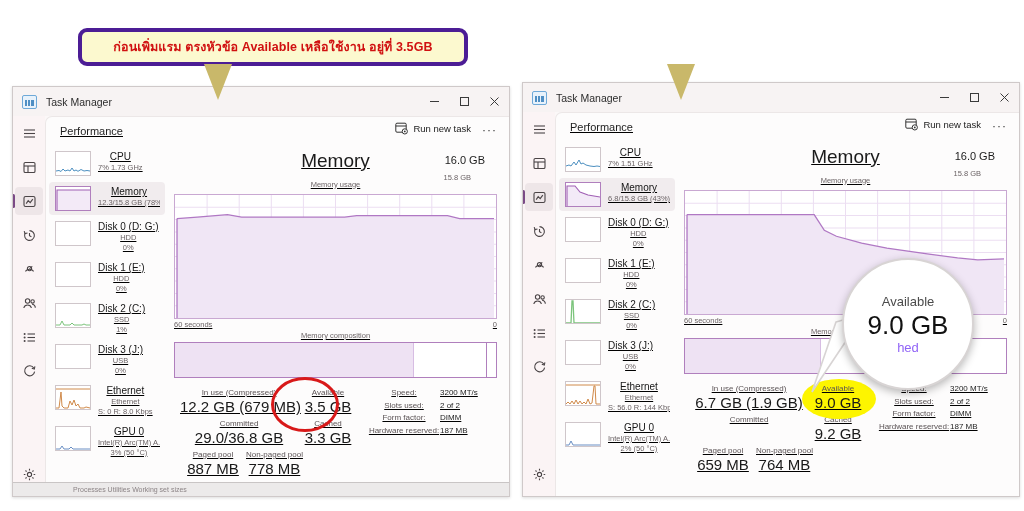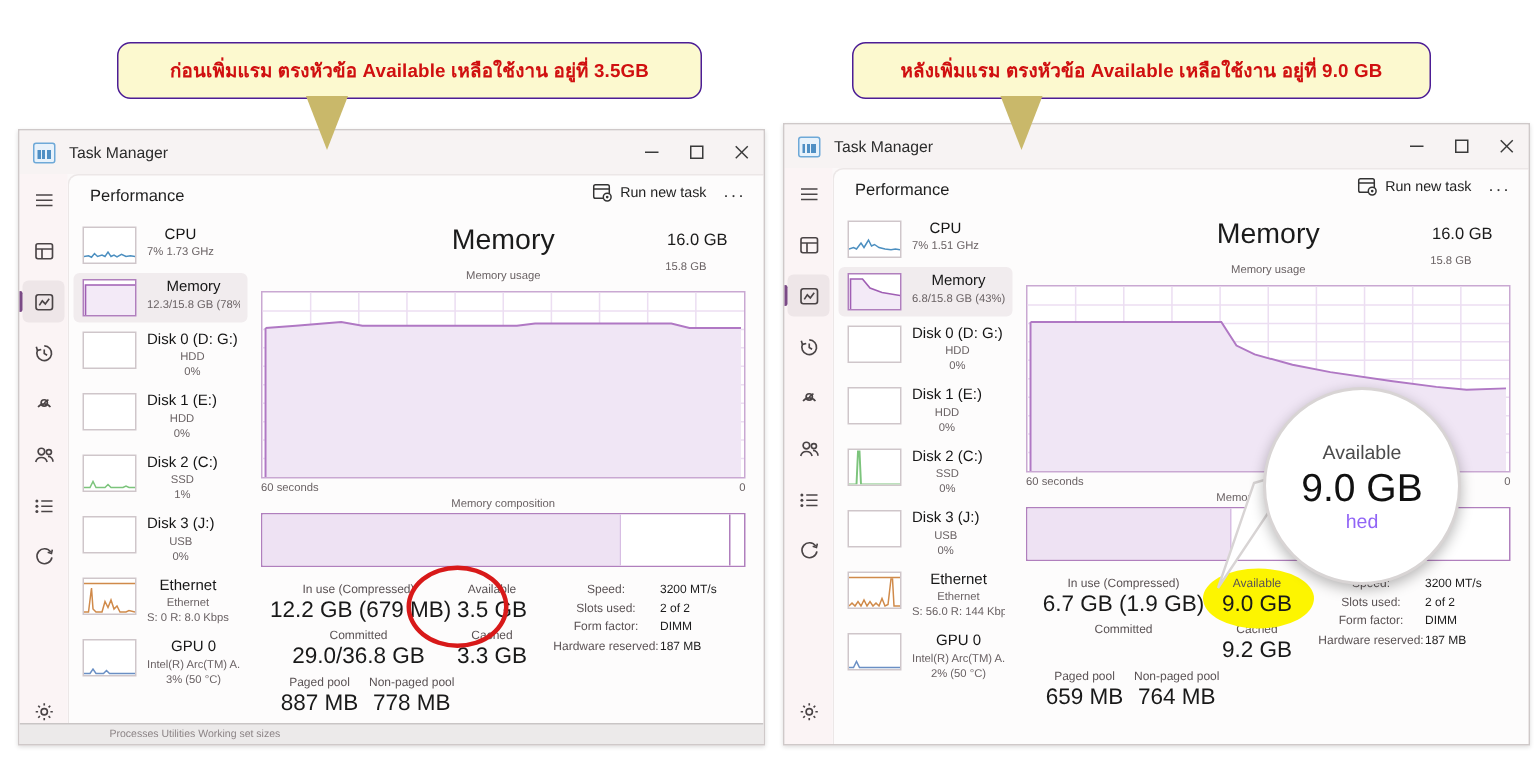--- a/index.html
+++ b/index.html
@@ -9,21 +9,21 @@
     background: #ffffff;
     font-family: "Liberation Sans", sans-serif;
     overflow: hidden;
   }
   #stage { position: relative; width: 1024px; height: 511px; background:#fff; }
 
   
   .callout {
     position: absolute;
     background: #fcf9cf;
-    border: 1px solid #4c1d95;
+    border: 4px solid #4c1d95;
     border-radius: 9px;
     color: #d01010;
     font-size: 12.5px;
     font-weight: 700;
     display: flex; align-items: center; justify-content: center;
     padding: 0 14px;
     white-space: nowrap;
     letter-spacing: 0.1px;
   }
   .callout-tail {
@@ -73,21 +73,21 @@
   }
   .tm-title { font-size: 10.5px; color: #2c2c2c; }
   .wbtns { position: absolute; right: 0; top: 0; height: 29px; display: flex; }
   .wbtn {
     width: 30px; height: 29px;
     display: flex; align-items: center; justify-content: center;
     font-size: 12px; color: #3a3a3a;
   }
   .wbtn svg { display:block; }
 
-  .tm-body { display: flex; flex: 1 1 auto; min-height: 0; }
+  .tm-body { display: flex; flex: 1 1 auto; min-height: 0; text-decoration: underline; }
 
   
   .tm-rail {
     width: 32px; flex: 0 0 32px;
     background: #fbf4f5;
     padding-top: 3px;
     display: flex; flex-direction: column; align-items: center;
     position: relative;
   }
   .rail-btn {
@@ -217,23 +217,20 @@
 </head>
 <body>
 
 <div id="stage">
 
   <div class="callout" style="left:78px; top:28px; width:390px; height:38px;">
     <span>ก่อนเพิ่มแรม ตรงหัวข้อ Available เหลือใช้งาน อยู่ที่ 3.5GB</span>
   </div>
   <div class="callout-tail" style="left:205px; top:65px;"></div>
 
-  <div class="callout" style="left:568px; top:28px; width:386px; height:38px;">
-    <span>หลังเพิ่มแรม ตรงหัวข้อ Available เหลือใช้งาน อยู่ที่ 9.0 GB</span>
-  </div>
   <div class="callout-tail" style="left:668px; top:65px;"></div>
 
   <div class="tm-window" style="left:12px; top:86px; width:498px; height:411px;">
 
     <div class="tm-titlebar">
       <span class="tm-appicon"></span>
       <span class="tm-title">Task Manager</span>
       <div class="wbtns">
         <div class="wbtn">
           <svg width="11" height="11" viewBox="0 0 11 11">

